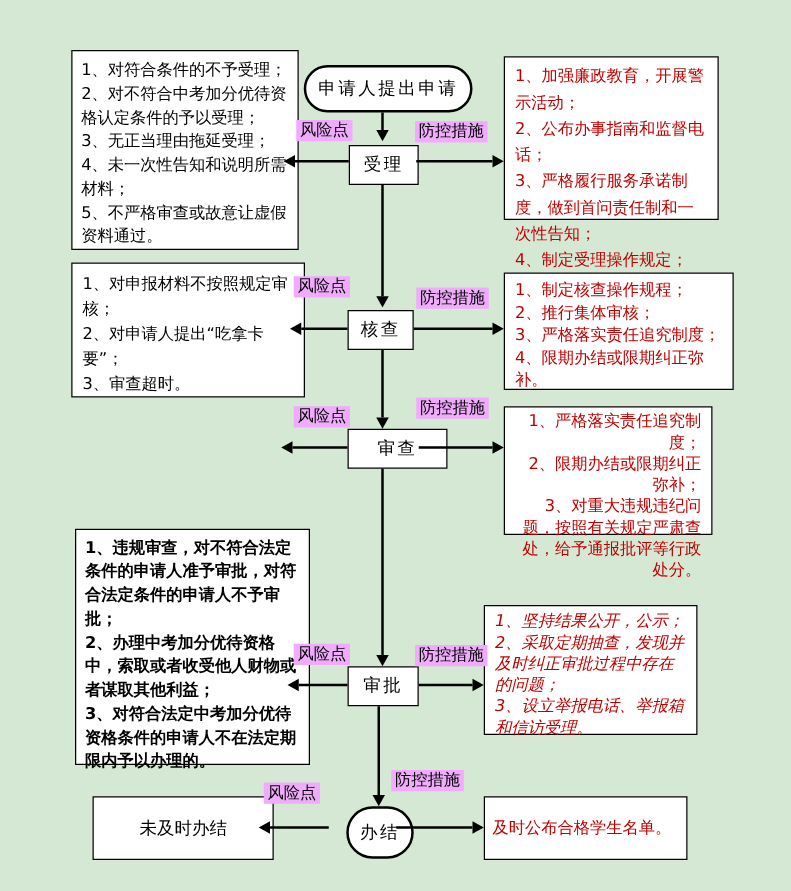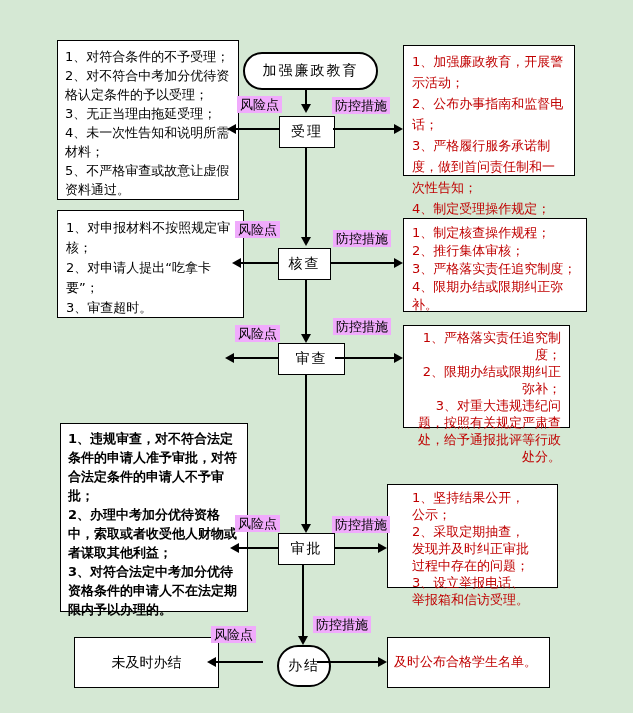--- a/index.html
+++ b/index.html
@@ -22,21 +22,21 @@
   .ah-l{position:absolute;width:0;height:0;border-top:5px solid transparent;border-bottom:5px solid transparent;border-right:9px solid var(--line);}
   .ah-r{position:absolute;width:0;height:0;border-top:5px solid transparent;border-bottom:5px solid transparent;border-left:9px solid var(--line);}
   .ah-d{position:absolute;width:0;height:0;border-left:5px solid transparent;border-right:5px solid transparent;border-top:9px solid var(--line);}
 </style>
 </head>
 <body>
 
 <div id="canvas">
 
   <div class="node oval" style="left:243px;top:52px;width:135px;height:38px;">
-    <span>加强廉政教育</span>
+    <span>申请人提出申请</span>
   </div>
 
   <div class="box risk" style="left:45px;top:40px;width:182px;height:160px;padding:6px 7px;line-height:19px;">1、对符合条件的不予受理；
 2、对不符合中考加分优待资格认定条件的予以受理；
 3、无正当理由拖延受理；
 4、未一次性告知和说明所需材料；
 5、不严格审查或故意让虚假资料通过。</div>
   <div class="box measure" style="left:403px;top:45px;width:172px;height:131px;padding:5px 8px;line-height:21px;">1、加强廉政教育，开展警示活动；
 2、公布办事指南和监督电话；
 3、严格履行服务承诺制度，做到首问责任制和一次性告知；
@@ -68,36 +68,36 @@
   <div class="vl" style="left:305px;top:148px;height:89px;"></div>
   <div class="ah-d" style="left:301px;top:237px;"></div>
   <div class="hl" style="left:241px;top:262px;width:37px;"></div>
   <div class="ah-l" style="left:232px;top:258px;"></div>
   <div class="hl" style="left:331px;top:262px;width:63px;"></div>
   <div class="ah-r" style="left:394px;top:258px;"></div>
 
   <div class="box measure" style="left:403px;top:325px;width:167px;height:103px;padding:3px 8px;line-height:17px;text-align:right;">1、严格落实责任追究制度；
 2、限期办结或限期纠正弥补；
 3、对重大违规违纪问题，按照有关规定严肃查处，给予通报批评等行政处分。</div>
-  <div class="node" style="left:278px;top:343px;width:67px;height:32px;">
+  <div class="node" style="left:278px;top:343px;width:80px;height:32px;">
     <span>审查</span>
   </div>
   <div class="lbl" style="left:235px;top:325px;">风险点</div>
   <div class="lbl" style="left:333px;top:318px;">防控措施</div>
   <div class="vl" style="left:305px;top:280px;height:54px;"></div>
   <div class="ah-d" style="left:301px;top:334px;"></div>
   <div class="hl" style="left:234px;top:357px;width:44px;"></div>
   <div class="ah-l" style="left:225px;top:353px;"></div>
   <div class="hl" style="left:335px;top:357px;width:59px;"></div>
   <div class="ah-r" style="left:394px;top:353px;"></div>
 
   <div class="box risk" style="left:48px;top:423px;width:188px;height:189px;padding:5px 7px;line-height:19px;font-weight:bold;">1、违规审查，对不符合法定条件的申请人准予审批，对符合法定条件的申请人不予审批；
 2、办理中考加分优待资格中，索取或者收受他人财物或者谋取其他利益；
 3、对符合法定中考加分优待资格条件的申请人不在法定期限内予以办理的。</div>
-  <div class="box measure" style="left:387px;top:484px;width:171px;height:104px;padding:4px 24px;line-height:17px;">1、坚持结果公开，公示；
+  <div class="box measure" style="left:387px;top:484px;width:171px;height:104px;padding:4px 8px;line-height:17px;font-style:italic;">1、坚持结果公开，公示；
 2、采取定期抽查，发现并及时纠正审批过程中存在的问题；
 3、设立举报电话、举报箱和信访受理。</div>
   <div class="node" style="left:278px;top:533px;width:57px;height:32px;">
     <span>审批</span>
   </div>
   <div class="lbl" style="left:235px;top:515px;">风险点</div>
   <div class="lbl" style="left:332px;top:516px;">防控措施</div>
   <div class="vl" style="left:305px;top:375px;height:149px;"></div>
   <div class="ah-d" style="left:301px;top:524px;"></div>
   <div class="hl" style="left:239px;top:547px;width:39px;"></div>

